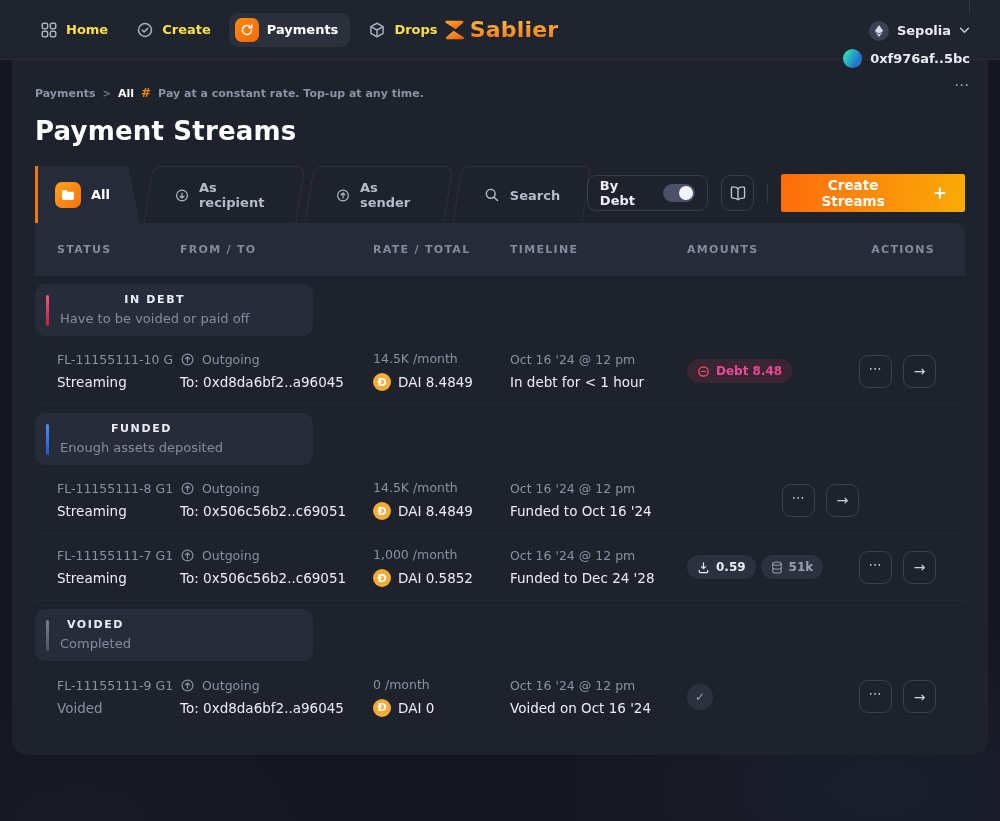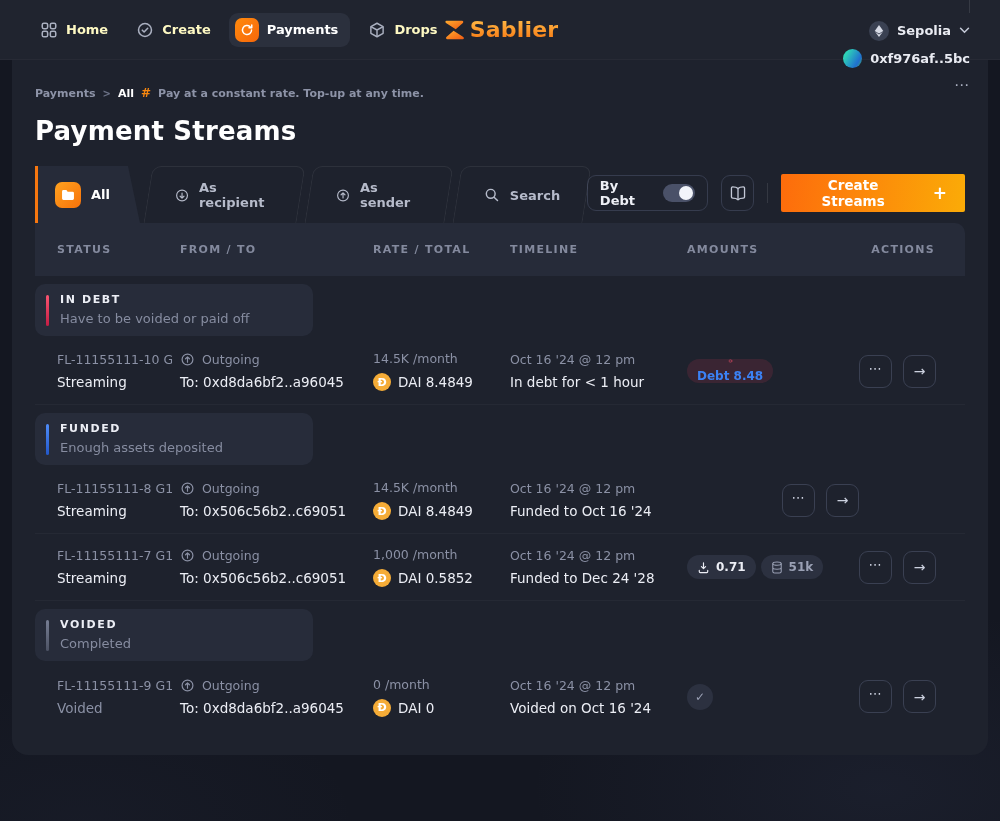--- a/index.html
+++ b/index.html
@@ -12,21 +12,21 @@
       radial-gradient(400px 200px at 8% 100%, rgba(84,96,140,.05), transparent 70%);
     color:#e9ebf2; overflow:hidden; font-size:13px;
   }
   svg { display:block; }
 
   
   .nav { height:60px; background:#20242f; display:flex; align-items:center;
          justify-content:space-between; padding:0 30px; position:relative;
          border-bottom:1px solid rgba(255,255,255,.03); }
   .nav-left { display:flex; align-items:center; gap:8px; }
-  .nav-item { display:flex; align-items:center; gap:8px; color:#fef9c3; font-weight:700;
+  .nav-item { display:flex; align-items:center; gap:8px; color:#fde047; font-weight:700;
               font-size:13px; padding:7px 10px; border-radius:9px; cursor:pointer; }
   .nav-item.active { background:#2b303d; color:#fff; padding:5px 12px 5px 6px; }
   .nav-ico { width:18px; height:18px; }
   .pay-ico { width:24px; height:24px; border-radius:7px;
              background:linear-gradient(135deg,#ff8a0d,#f7670a);
              display:flex; align-items:center; justify-content:center; }
   .brand { position:absolute; left:50%; top:50%; transform:translate(-50%,-50%);
            display:flex; align-items:center; gap:2px; }
   .brand-name { font-size:22px; font-weight:800; letter-spacing:.2px;
                 background:linear-gradient(180deg,#ffc14d,#f7730e);
@@ -89,38 +89,38 @@
         color:#848a9e; }
   .th:last-child { text-align:right; }
 
   .section { width:278px; background:#272c3a; border-radius:10px; margin:8px 0 2px;
              padding:9px 14px 10px 11px; display:flex; gap:11px; }
   .section .bar { width:3px; border-radius:2px; margin-top:2px; }
   .section .bar.red  { background:linear-gradient(#fb5571,#c21d44); }
   .section .bar.blue { background:linear-gradient(#4f8df9,#2257c9); }
   .section .bar.gray { background:linear-gradient(#777e93,#4c5264); }
   .sec-title { font-size:11px; font-weight:800; letter-spacing:1.6px; color:#eceef5;
-               text-transform:uppercase; }
+               text-transform:uppercase;text-align:center; }
   .sec-desc { font-size:13px; color:#868ca0; margin-top:5px; }
 
   .row { height:67px; border-bottom:1px solid rgba(255,255,255,.035); cursor:pointer; }
   .row:last-child { border-bottom:none; }
   .cell .l1 { font-size:12.5px; color:#8b91a5; display:flex; align-items:center; gap:7px;
               white-space:nowrap; overflow:hidden; max-width:115px; }
   .cell .l2 { font-size:13.5px; color:#eceef5; margin-top:7px; display:flex;
               align-items:center; gap:7px; white-space:nowrap; }
   .cell .l2.dim { color:#8b91a5; }
   .cell.c2 .l1, .cell.c3 .l1, .cell.c4 .l1 { max-width:none; }
   .dai { width:18px; height:18px; border-radius:50%; background:#f5ac37; color:#fff;
          font-size:11px; font-weight:800; display:flex; align-items:center;
          justify-content:center; }
   .amounts { display:flex; align-items:center; gap:5px; }
   .pill { display:inline-flex; align-items:center; gap:6px; height:24px; padding:0 10px;
           border-radius:12px; font-size:12px; font-weight:700; }
-  .pill.debt { background:rgba(244,63,94,.13); color:#3b82f6;flex-direction:column; }
+  .pill.debt { background:rgba(244,63,94,.13); color:#ec4899; }
   .pill.dark { background:#2c3140; color:#eceef5; }
   .pill.mut  { background:#2c3140; color:#9aa0b4; }
   .pill.circ { width:26px; height:26px; padding:0; justify-content:center; border-radius:50%;
                background:#2c3140; color:#9aa0b4; font-size:12px; }
   .actions { display:flex; justify-content:flex-end; gap:11px; }
   .act { width:33px; height:33px; border:1px solid #3a4052; border-radius:9px;
          background:transparent; color:#ccd1df; font-size:14px; display:flex;
          align-items:center; justify-content:center; cursor:pointer;
          font-family:"DejaVu Sans","Liberation Sans",sans-serif; }
   .act.dots { font-size:13px; letter-spacing:1px; padding-bottom:6px; }
@@ -396,21 +396,21 @@
       <div class="cell c4">
         <div class="l1">Oct 16 '24 @ 12 pm</div>
         <div class="l2">Funded to Dec 24 '28</div>
       </div>
       <div class="amounts">
         <span class="pill dark">
           <svg width="13" height="13" viewBox="0 0 20 20" fill="none" stroke="#eceef5" stroke-width="1.8" stroke-linecap="round" stroke-linejoin="round">
             <path d="M10 3v8.5M6.8 8.7l3.2 3 3.2-3"></path>
               <path d="M3.5 14.5v1.8a1.5 1.5 0 0 0 1.5 1.5h10a1.5 1.5 0 0 0 1.5-1.5v-1.8"></path>
           </svg>
-          <span>0.71</span>
+          <span>0.59</span>
         </span>
         <span class="pill mut">
           <svg width="12" height="13" viewBox="0 0 18 20" fill="none" stroke="#9aa0b4" stroke-width="1.6">
             <ellipse cx="9" cy="4" rx="6.5" ry="2.6"></ellipse>
               <path d="M2.5 4v12c0 1.4 2.9 2.6 6.5 2.6s6.5-1.2 6.5-2.6V4M2.5 10c0 1.4 2.9 2.6 6.5 2.6s6.5-1.2 6.5-2.6"></path>
           </svg>
           <span>51k</span>
         </span>
       </div>
       <div class="actions">

